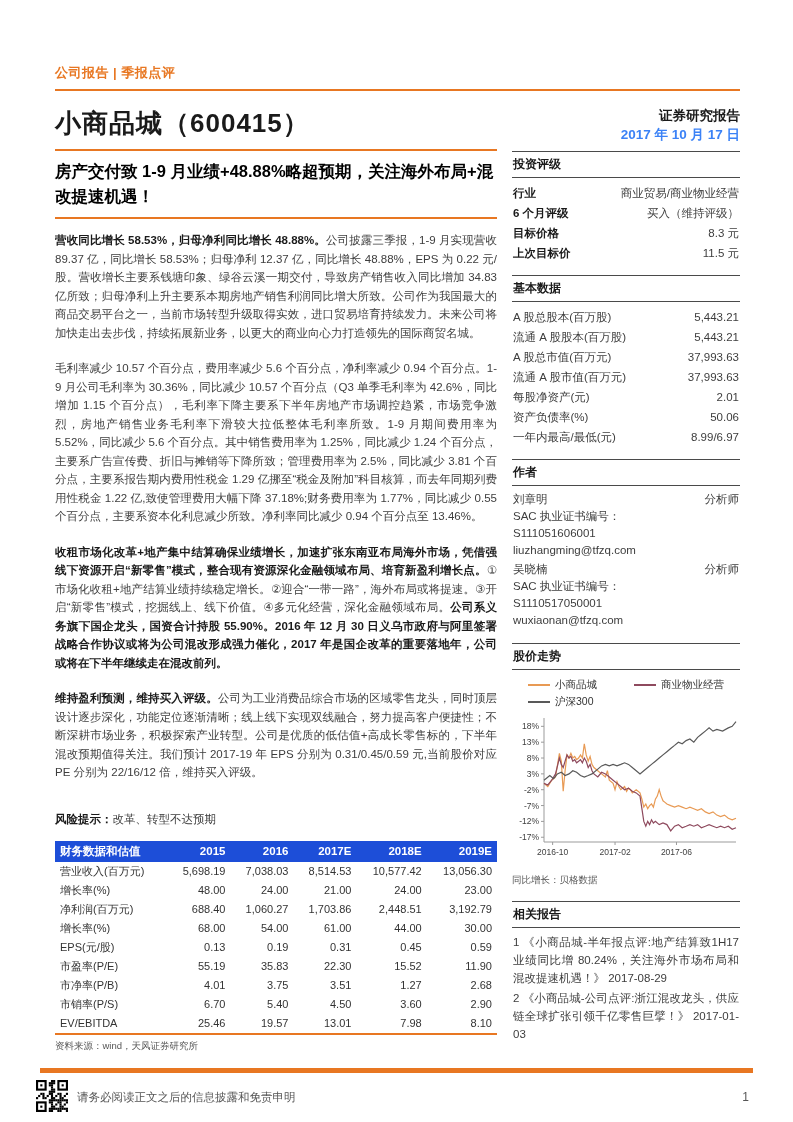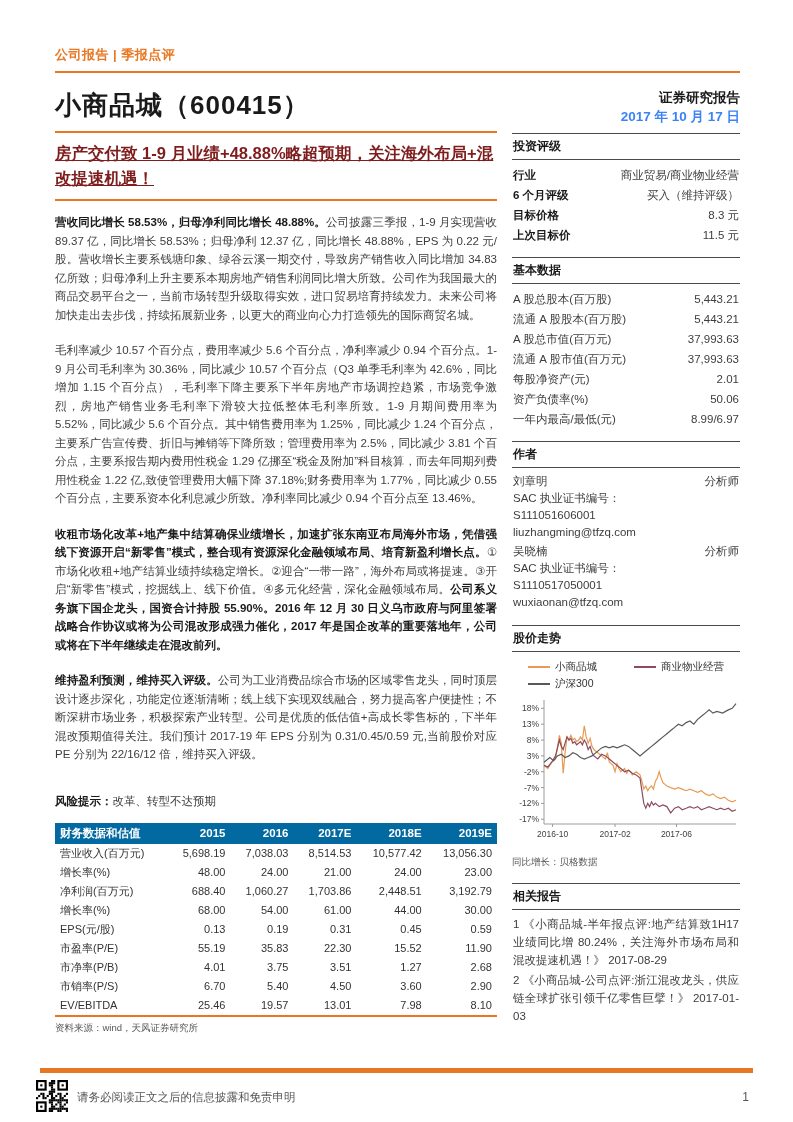--- a/index.html
+++ b/index.html
@@ -5,32 +5,32 @@
   * { box-sizing: border-box; margin: 0; padding: 0; }
   html,body { background:#ffffff; }
   body {
     width: 793px; height: 1122px;
     font-family: "Liberation Sans", "DejaVu Sans", sans-serif;
     color: #3d3d3d;
     position: relative;
     overflow: hidden;
   }
   .page { position:absolute; inset:0; }
-  .content { position:absolute; left:55px; top:46px; width:685px; }
+  .content { position:absolute; left:55px; top:64px; width:685px; }
 
   .category { color:#E87722; font-weight:700; font-size:13px; letter-spacing:.5px; }
   .rule-orange { border:none; border-top:2.5px solid #E87722; margin-top:7px; }
 
   .columns { display:flex; gap:15px; margin-top:10px; }
   .col-left { width:442px; }
   .col-right { width:228px; }
 
   .title { font-size:26px; font-weight:700; color:#1a1a1a; line-height:36px; margin-top:4px; letter-spacing:1px;}
   .title-rule { border:none; border-top:2.5px solid #E87722; margin-top:8px; }
-  .subtitle { font-size:16.5px; font-weight:700; color:#7f1d1d; line-height:25px; margin-top:8px;text-decoration:underline; }
+  .subtitle { font-size:16.5px; font-weight:700; color:#000000; line-height:25px; margin-top:8px; }
   .subtitle-rule { border:none; border-top:2.5px solid #E87722; margin-top:8px; margin-bottom:12px; }
 
   .para { font-size:11.5px; line-height:18.5px; text-align:justify; margin-bottom:17px; }
   .para .b, .b { font-weight:700; color:#1a1a1a; }
   .risk { font-size:11.5px; margin-top:30px; margin-bottom:14px; }
 
   
   .report-type { font-size:13.5px; font-weight:700; color:#1a1a1a; text-align:right; line-height:18px; margin-top:6px;}
   .report-date { font-size:13.5px; font-weight:700; color:#3b82f6; text-align:right; line-height:20px; margin-bottom:6px;}
   .side-heading {
@@ -51,21 +51,21 @@
   .legend .item { display:flex; align-items:center; width:50%; margin-bottom:3px; }
   .legend .sw { width:22px; border-top:2px solid; margin-right:5px; flex:none; }
 
   .chart-source, .table-source { font-size:9.5px; color:#555; }
   .chart-source { margin:4px 0 14px 0; }
   .table-source { margin-top:5px; }
 
   .related-item { font-size:11.5px; line-height:18px; text-align:justify; margin-bottom:2px; }
 
   table.fin { width:100%; border-collapse:collapse; font-size:11px; margin-top:8px; border-bottom:2px solid #E87722; }
-  table.fin thead th { background:#0369a1; color:#fff; font-weight:700; text-align:right; padding:3px 5px; font-size:11.5px; }
+  table.fin thead th { background:#1d4ed8; color:#fff; font-weight:700; text-align:right; padding:3px 5px; font-size:11.5px; }
   table.fin thead th:first-child { text-align:left; }
   table.fin td { text-align:right; padding:2.5px 5px; line-height:14px; color:#333; }
   table.fin td:first-child { text-align:left; }
 
   .footer-bar { position:absolute; left:40px; width:713px; top:1068px; height:5px; background:#E87722; }
   .footer-row { position:absolute; left:36px; width:713px; top:1080px; display:flex; align-items:center; gap:9px; }
   .footer-note { font-size:11.5px; color:#555; padding-top:2px; }
   .footer-page { margin-left:auto; font-size:12px; color:#555; padding-top:2px; }
 
   svg text { font-family:"Liberation Sans","DejaVu Sans",sans-serif; }

